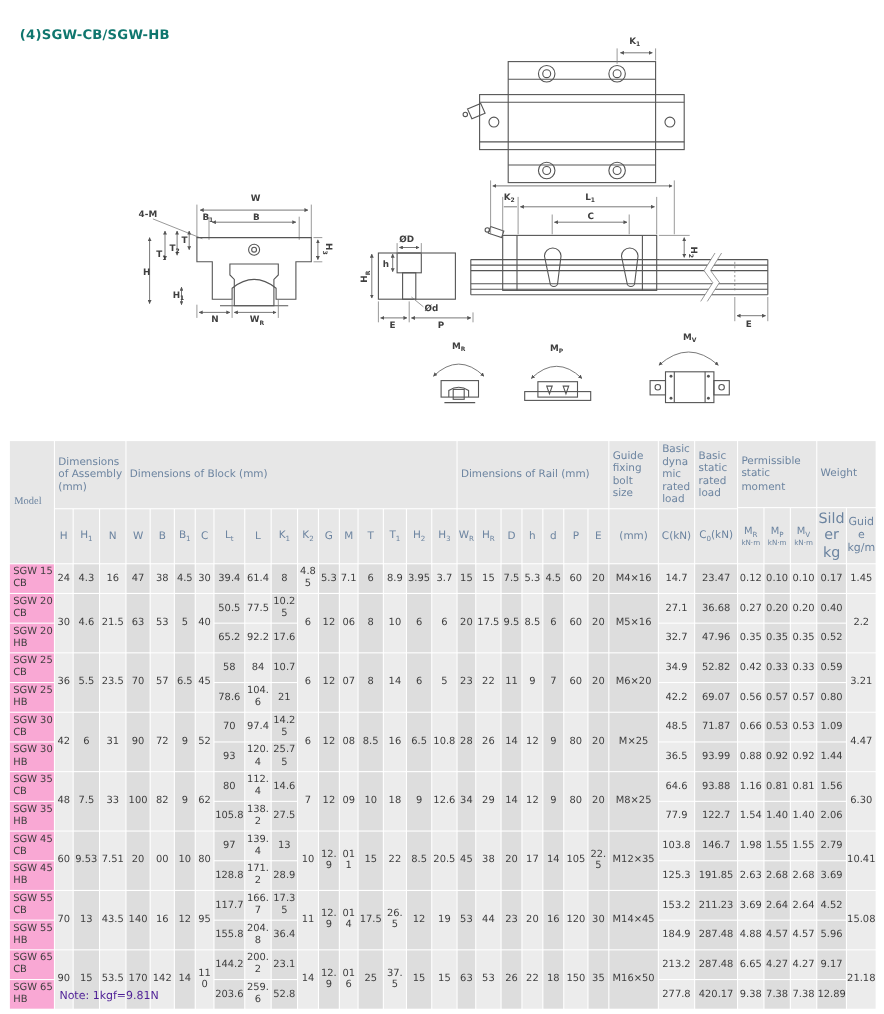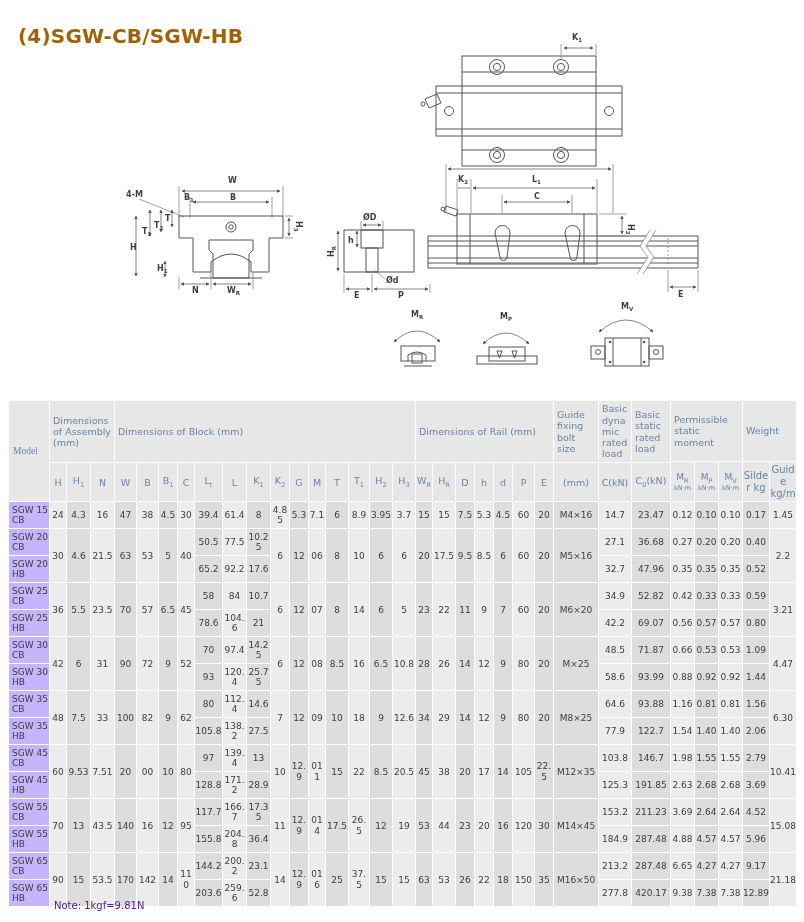--- a/index.html
+++ b/index.html
@@ -1,38 +1,38 @@
 <!DOCTYPE html>
 <html><head>
 <meta charset="utf-8">
 <style>
   html,body{margin:0;padding:0;background:#fff;}
   body{width:804px;height:922px;position:relative;font-family:"DejaVu Sans",sans-serif;overflow:hidden;}
-  .title{position:absolute;top:24px;left:18px;font-size:20px;font-weight:bold;color:#a16207;letter-spacing:.2px;}
+  .title{position:absolute;top:24px;left:18px;font-size:12px;font-weight:bold;color:#0f766e;letter-spacing:.2px;}
   .note{position:absolute;top:900px;left:14px;font-size:10px;color:#4c1d95;margin-left:40px;}
   svg.drawings{position:absolute;top:0;left:0;}
   svg .ln{stroke:#555;stroke-width:1;fill:none;}
   svg .thin{stroke:#7a7a7a;stroke-width:.7;fill:none;}
   svg .dim{stroke:#666;stroke-width:.8;fill:none;}
   svg .dlab{font-family:"DejaVu Sans",sans-serif;font-size:8px;font-weight:bold;fill:#3f3f3f;}
   .tablewrap{position:absolute;top:400px;left:8px;}
   table{border-collapse:separate;border-spacing:1px;table-layout:fixed;background:#fff;}
   th,td{font-size:9px;line-height:1.18;text-align:center;vertical-align:middle;padding:2px 0;overflow:hidden;}
   td{color:#3d3d3d;word-break:break-all;height:22px;}
   th{color:#6c84a0;font-weight:normal;background:#e7e7e7;font-size:9.5px;overflow-wrap:anywhere;}
   th.gh{text-align:left;padding:2px 3px;}
   th.mdl{text-align:left;padding-left:4px;font-family:Liberation Serif, serif;}
   tr.hr1 th{height:56px;}
   tr.hr2 th{height:26px;}
   tr.hr3 th{height:30px;}
   th sub,td sub{font-size:6.5px;}
   th .unit{font-size:6.5px;line-height:1;}
   td.l{background:#ececec;}
   td.d{background:#dddddd;}
-  td.m{background:#c4b5fd;text-align:left;padding-left:3px;}
+  td.m{background:#f9a8d4;text-align:left;padding-left:3px;}
 </style>
 </head>
 <body>
 
 <div class="title">(4)SGW-CB/SGW-HB</div>
 
 <svg class="drawings" width="804" height="398" viewBox="0 0 804 398">
   <defs>
     <marker id="ah" viewBox="0 0 10 10" refX="9" refY="5" markerWidth="4.5" markerHeight="4.5" orient="auto-start-reverse">
       <path d="M0,0L10,5L0,10z" fill="#555"></path>
@@ -254,21 +254,21 @@
           <th class="gh" colspan="1" rowspan="2">Guide fixing bolt size</th>
           <th class="gh" colspan="1" rowspan="2">Basic dynamic rated load</th>
           <th class="gh" colspan="1" rowspan="2">Basic static rated load</th>
           <th class="gh" colspan="3" rowspan="1">Permissible static moment</th>
           <th class="gh" colspan="2" rowspan="1">Weight</th>
         </tr>
         <tr class="hr2">
           <th rowspan="2" style="font-size: 9px; margin-left: 20px;"><span>M<sub>R</sub></span><div class="unit">kN·m</div></th>
           <th rowspan="2" style="font-size: 9px;"><span>M<sub>P</sub></span><div class="unit">kN·m</div></th>
           <th rowspan="2" style="font-size: 9px;"><span>M<sub>V</sub></span><div class="unit">kN·m</div></th>
-          <th rowspan="2" style="font-size: 10px;"><span>Silder kg</span></th>
+          <th rowspan="2" style="font-size: 13px;"><span>Silder kg</span></th>
           <th rowspan="2" style="font-size: 10px;"><span>Guide kg/m</span></th>
         </tr>
         <tr class="hr3">
           <th><span>H</span></th>
           <th><span>H<sub>1</sub></span></th>
           <th><span>N</span></th>
           <th><span>W</span></th>
           <th><span>B</span></th>
           <th><span>B<sub>1</sub></span></th>
           <th><span>C</span></th>
@@ -457,21 +457,21 @@
           <td class="d">0.53</td>
           <td class="l">0.53</td>
           <td class="d">1.09</td>
           <td rowspan="2" class="l">4.47</td>
         </tr>
         <tr>
           <td class="m">SGW 30HB</td>
           <td class="d">93</td>
           <td class="l">120.4</td>
           <td class="d">25.75</td>
-          <td class="l">58.6</td>
+          <td class="l">36.5</td>
           <td class="d">93.99</td>
           <td class="l">0.88</td>
           <td class="d">0.92</td>
           <td class="l">0.92</td>
           <td class="d">1.44</td>
         </tr>
         <tr>
           <td class="m">SGW 35CB</td>
           <td rowspan="2" class="l">48</td>
           <td rowspan="2" class="d">7.5</td>

